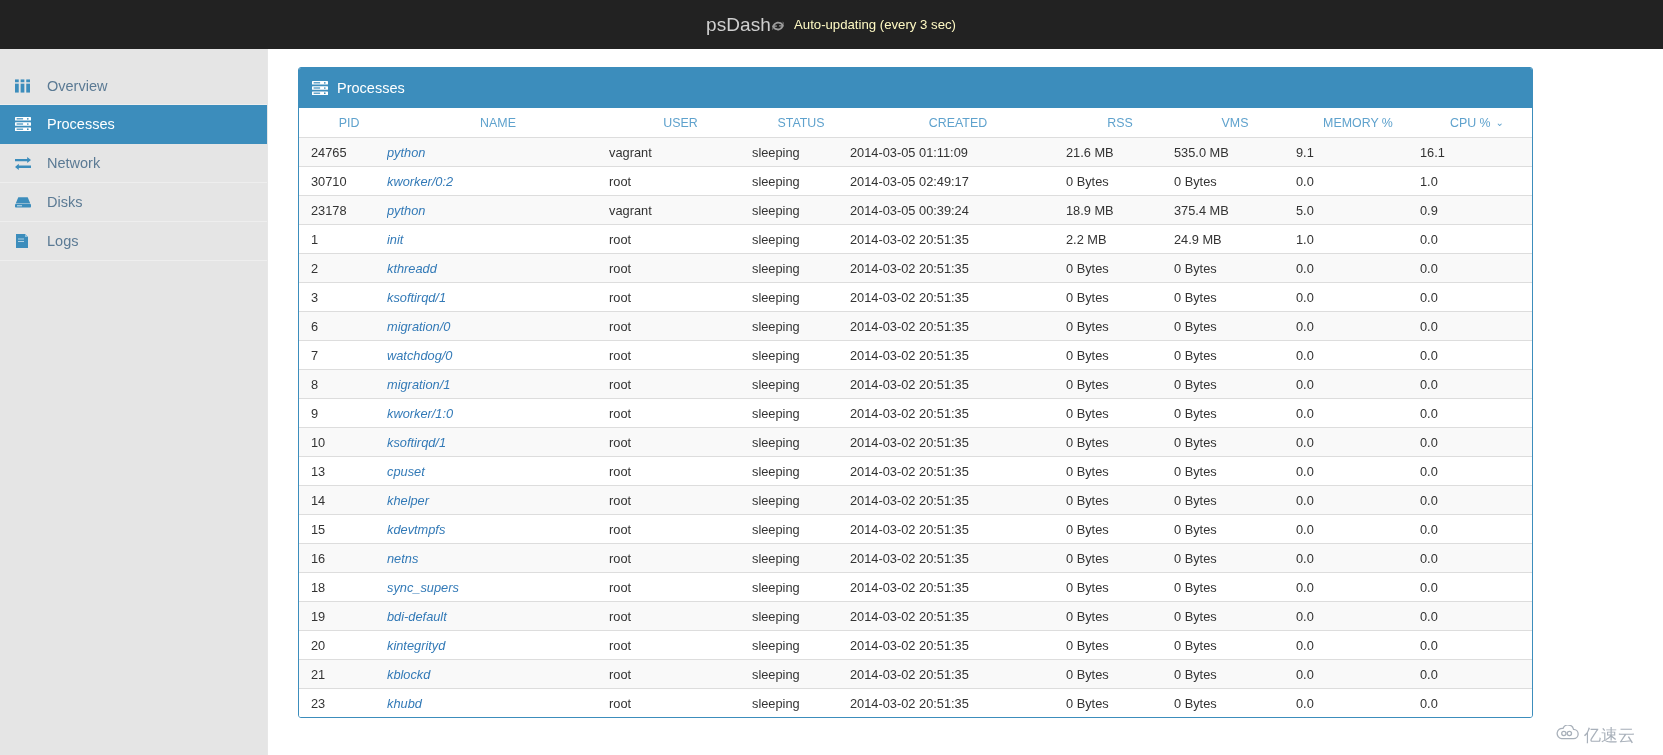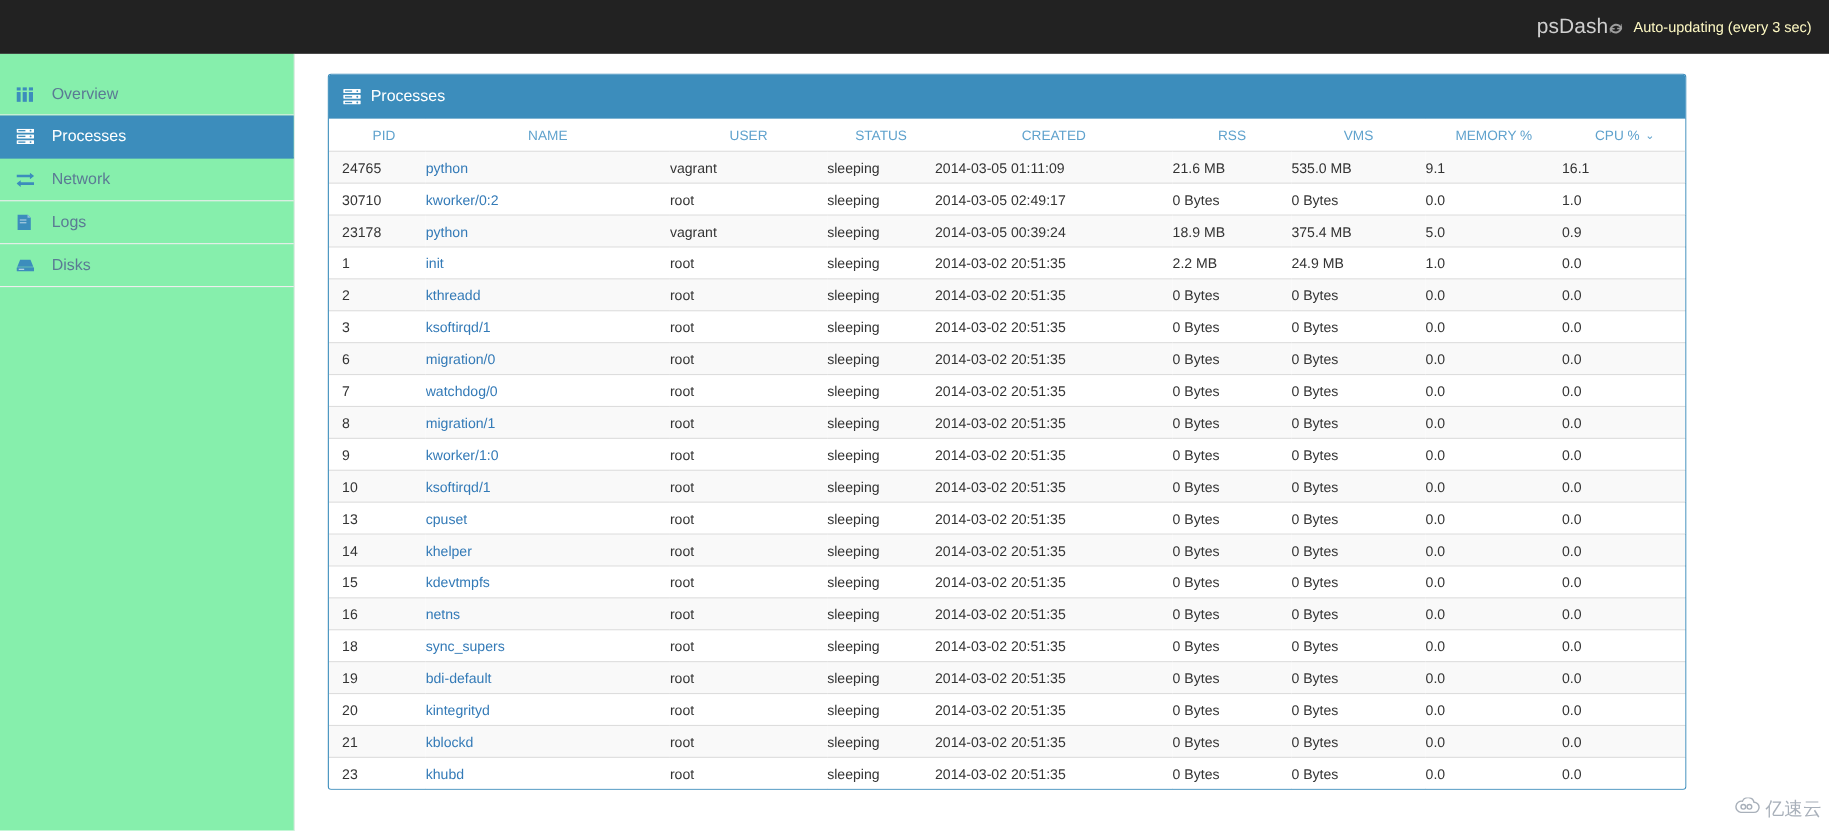--- a/index.html
+++ b/index.html
@@ -13,21 +13,21 @@
   }
 
   
   #topbar {
     position: absolute;
     top: 0; left: 0;
     width: 1663px; height: 49px;
     background: #222222;
     display: flex;
     align-items: center;
-    justify-content: flex-end;
+    justify-content: center;
   }
   #brand {
     color: #cfcfcf;
     font-size: 19px;
     padding-left: 15px;
     letter-spacing: 0.1px;
     font-weight: 400;
     line-height: 49px;
   }
   #autoupdate {
@@ -44,21 +44,21 @@
     position: relative;
     top: 1px;
   }
 
   
   #sidebar {
     position: absolute;
     top: 49px; left: 0;
     width: 268px;
     height: 706px;
-    background: #86efac;
+    background: #e5e5e5;
     border-right: 1px solid #e7e7e7;
   }
   .nav-item {
     position: relative;
     height: 39px;
     display: flex;
     align-items: center;
     padding-left: 15px;
     border-bottom: 1px solid #eeeeee;
     cursor: pointer;
@@ -145,38 +145,39 @@
     white-space: nowrap;
     overflow: hidden;
     text-overflow: ellipsis;
   }
   tbody tr:nth-child(odd) { background: #f9f9f9; }
   tbody tr:nth-child(even) { background: #ffffff; }
   td.name-cell a {
     color: #337ab7;
     text-decoration: none;
     cursor: pointer;
+    font-style: italic;
   }
   
   col.c-pid    { width: 88px; }
   col.c-name   { width: 222px; }
   col.c-user   { width: 143px; }
   col.c-status { width: 98px; }
   col.c-create { width: 216px; }
   col.c-rss    { width: 108px; }
   col.c-vms    { width: 122px; }
   col.c-mem    { width: 124px; }
   col.c-cpu    { width: 114px; }
 
   th.pad-l, td.pad-l { padding-left: 12px; }
 
   
   #watermark {
     position: absolute;
-    right: 7px;
+    right: 28px;
     bottom: 8px;
     display: flex;
     align-items: center;
     gap: 4px;
     color: #9aa3ae;
     font-size: 17px;
     opacity: 0.85;
     pointer-events: none;
   }
 </style>
@@ -234,39 +235,39 @@
       <svg width="16" height="13" viewBox="0 0 16 13" fill="#3c8dbc">
         <path d="M0 4.2h12.2V6L16 3.1 12.2 0v1.9H0z"></path>
         <path d="M16 8.6H3.8V6.8L0 9.9 3.8 13v-1.9H16z"></path>
       </svg>
     </span>
     <span class="nav-label">Network</span>
   </div>
 
   <div class="nav-item">
     <span class="nav-icon">
+      <svg width="16" height="13" viewBox="0 0 16 13">
+        <path d="M3.3 1.2h9.4l2.6 6.2H0.7z" fill="#3c8dbc"></path>
+        <rect x="0" y="8" width="16" height="3.6" rx="0.8" fill="#3c8dbc"></rect>
+        <rect x="2" y="9.3" width="5" height="1" fill="#ffffff" opacity="0.75"></rect>
+      </svg>
+    </span>
+    <span class="nav-label">Disks</span>
+  </div>
+
+  <div class="nav-item">
+    <span class="nav-icon">
       <svg width="14" height="14" viewBox="0 0 14 14">
         <path d="M1 0h9l3 3v11H1z" fill="#3c8dbc"></path>
         <path d="M10 0l3 3h-3z" fill="#8fc2dd"></path>
         <rect x="3" y="4.5" width="6" height="1" fill="#ffffff" opacity="0.6"></rect>
         <rect x="3" y="7" width="6" height="1" fill="#ffffff" opacity="0.6"></rect>
       </svg>
     </span>
     <span class="nav-label">Logs</span>
-  </div>
-
-  <div class="nav-item">
-    <span class="nav-icon">
-      <svg width="16" height="13" viewBox="0 0 16 13">
-        <path d="M3.3 1.2h9.4l2.6 6.2H0.7z" fill="#3c8dbc"></path>
-        <rect x="0" y="8" width="16" height="3.6" rx="0.8" fill="#3c8dbc"></rect>
-        <rect x="2" y="9.3" width="5" height="1" fill="#ffffff" opacity="0.75"></rect>
-      </svg>
-    </span>
-    <span class="nav-label">Disks</span>
   </div>
 
 </div>
 
 <div id="content">
   <div id="panel">
 
     <div id="panel-heading">
       <span>
         <svg width="16" height="14" viewBox="0 0 16 14" style="display:block">

